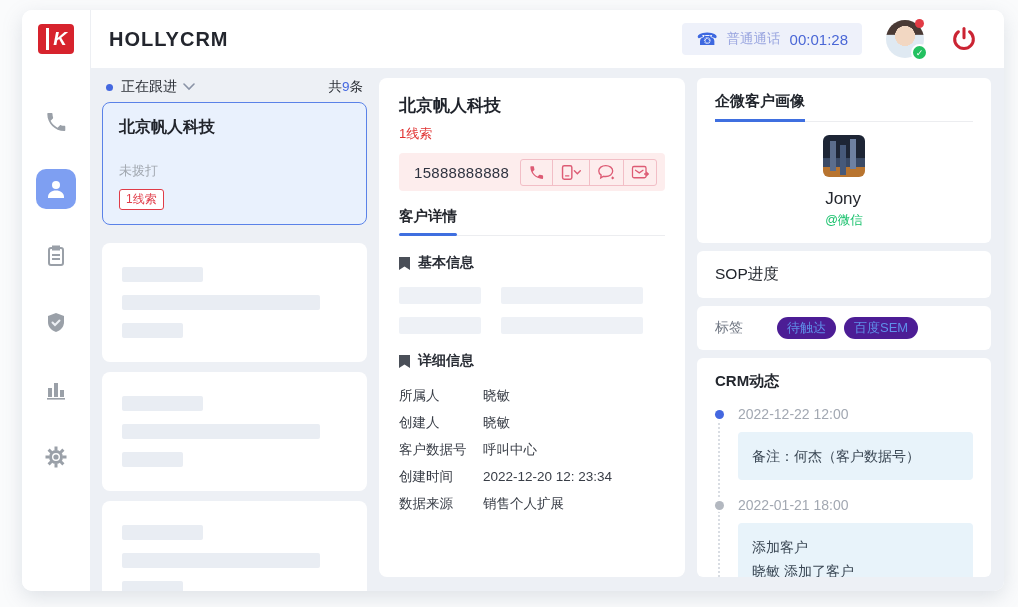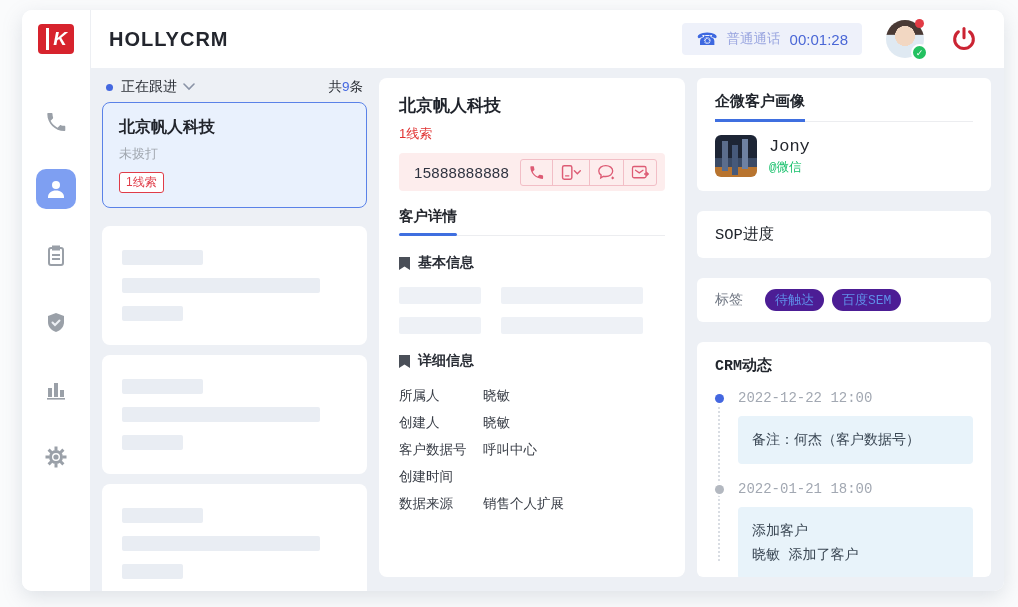--- a/index.html
+++ b/index.html
@@ -36,21 +36,21 @@
   
   .lead-col { width:265px; flex-shrink:0; display:flex; flex-direction:column; }
   .list-header { display:flex; align-items:center; height:26px; padding:0 4px; }
   .blue-dot { width:7px; height:7px; border-radius:50%; background:#4468e0; margin-right:8px; }
   .filter-label { font-size:14px; color:#2b2f36;text-align:right; }
   .chev { margin-left:6px; }
   .list-count { margin-left:auto; font-size:13.5px; color:#2b2f36; }
   .list-count .n { color:#4468e0; }
   .lead-card-sel { margin-top:6px; background:#e9f1fd; border:1px solid #5a82e8; border-radius:8px; padding:14px 16px; cursor:pointer; }
   .lead-title { font-size:16px; font-weight:bold; color:#21242b; }
-  .lead-status { font-size:13px; color:#a2a8b0; margin-top:7px; }
+  .lead-status { font-size:13px; color:#a2a8b0; margin-top:24px; }
   .lead-badge { display:inline-block; margin-top:9px; border:1px solid #e03c48; color:#e03c48; background:#fff; font-size:12px; padding:1px 6px; border-radius:3px; }
   .skel-card { background:#fff; border-radius:8px; padding:24px 20px; margin-top:10px; }
   .skel-card.first { margin-top:18px; }
   .sk-bar { height:15px; border-radius:2px; background:#e9edf3; }
   .sk-bar + .sk-bar { margin-top:13px; }
   .w1 { width:36%; } .w2 { width:88%; } .w3 { width:27%; }
 
   
   .customer-panel { width:306px; flex-shrink:0; background:#fff; border-radius:8px; padding:16px 20px; overflow:hidden; }
   .cust-title { font-size:17px; font-weight:bold; color:#1f232b; }
@@ -66,33 +66,33 @@
   .section-title { display:flex; align-items:center; gap:8px; margin-top:18px; font-size:14px; font-weight:bold; color:#2a2e36; }
   .skel-grid { margin-top:15px; }
   .skel-row { display:flex; gap:20px; margin-bottom:13px; }
   .sg-bar { height:17px; border-radius:2px; background:#eef1f6; }
   .sg-l { width:82px; } .sg-r { width:142px; }
   .field-list { margin-top:12px; }
   .field-row { font-size:13.5px; color:#383d46; line-height:27px; display:flex; }
   .field-label { min-width:84px; }
 
   
-  .right-col { width:294px; flex-shrink:0; display:flex; flex-direction:column; gap:20px; min-height:0;font-family:Liberation Mono, monospace; }
+  .right-col { width:294px; flex-shrink:0; display:flex; flex-direction:column; gap:8px; min-height:0; }
   .rcard { background:#fff; border-radius:6px; padding:14px 18px; }
   .rcard-title { font-size:15px; font-weight:bold; color:#22262d; }
   .r-underline { position:relative; border-bottom:1px solid #ecedf0; padding-bottom:10px; }
   .r-underline::after { content:''; position:absolute; left:0; bottom:-1px; width:90px; height:3px; background:#3f6fe0; }
-  .profile-row { display:flex; align-items:center; gap:12px; margin-top:13px; }
+  .profile-row { display:flex; align-items:center; gap:12px; margin-top:13px;flex-direction:column; }
   .wx-avatar { width:42px; height:42px; border-radius:6px; background:linear-gradient(180deg,#1d2535 0 55%, #3a4a66 56% 75%, #b8742f 76%); position:relative; overflow:hidden; }
   .wx-avatar::before { content:''; position:absolute; left:7px; top:6px; width:6px; height:30px; background:#5b6d8c; box-shadow:10px 4px 0 #46597a, 20px -2px 0 #6e81a2; }
   .wx-name { font-size:17px; color:#23262d; }
   .wx-channel { font-size:12.5px; color:#15c06a; margin-top:3px; }
   .sop-card { padding:13px 18px; }
   .tags-card { display:flex; align-items:center; padding:11px 18px; }
-  .tags-label { font-size:14px; color:#6f7682; margin-right:22px; }
+  .tags-label { font-size:14px; color:#6f7682; margin-right:34px; }
   .tag-pill { display:inline-block; background:#4c1d95; color:#5f8ee8; font-size:13px; padding:2px 10px; border-radius:11px; margin-right:8px; cursor:pointer; }
   .crm-card { flex:1; overflow:hidden; }
   .timeline { margin-top:15px; position:relative; padding-left:23px; }
   .timeline::before { content:''; position:absolute; left:3px; top:10px; bottom:18px; border-left:2px dotted #d9dde3; }
   .t-entry { position:relative; }
   .t-dot { position:absolute; left:-23px; top:4px; width:9px; height:9px; border-radius:50%; }
   .t-dot.blue { background:#4467e0; box-shadow:0 0 0 2px #fff; }
   .t-dot.gray { background:#b3b8c0; box-shadow:0 0 0 2px #fff; }
   .t-time { font-size:14px; color:#a2a8b2; }
   .t-box { margin:10px 0 17px; background:#e8f3fa; border-radius:4px; padding:12px 14px; font-size:14px; color:#3a4754; line-height:24px; }
@@ -276,20 +276,21 @@
           <div class="field-row">
               <span class="field-label">创建人</span>
               <span class="field-value">晓敏</span>
             </div>
           <div class="field-row">
               <span class="field-label">客户数据号</span>
               <span class="field-value">呼叫中心</span>
             </div>
           <div class="field-row">
               <span class="field-label">创建时间</span>
+              <span class="field-value">2022-12-20 12: 23:34</span>
             </div>
           <div class="field-row">
               <span class="field-label">数据来源</span>
               <span class="field-value">销售个人扩展</span>
             </div>
         </div>
       </div>
 
       <div class="right-col">
         <div class="rcard">

